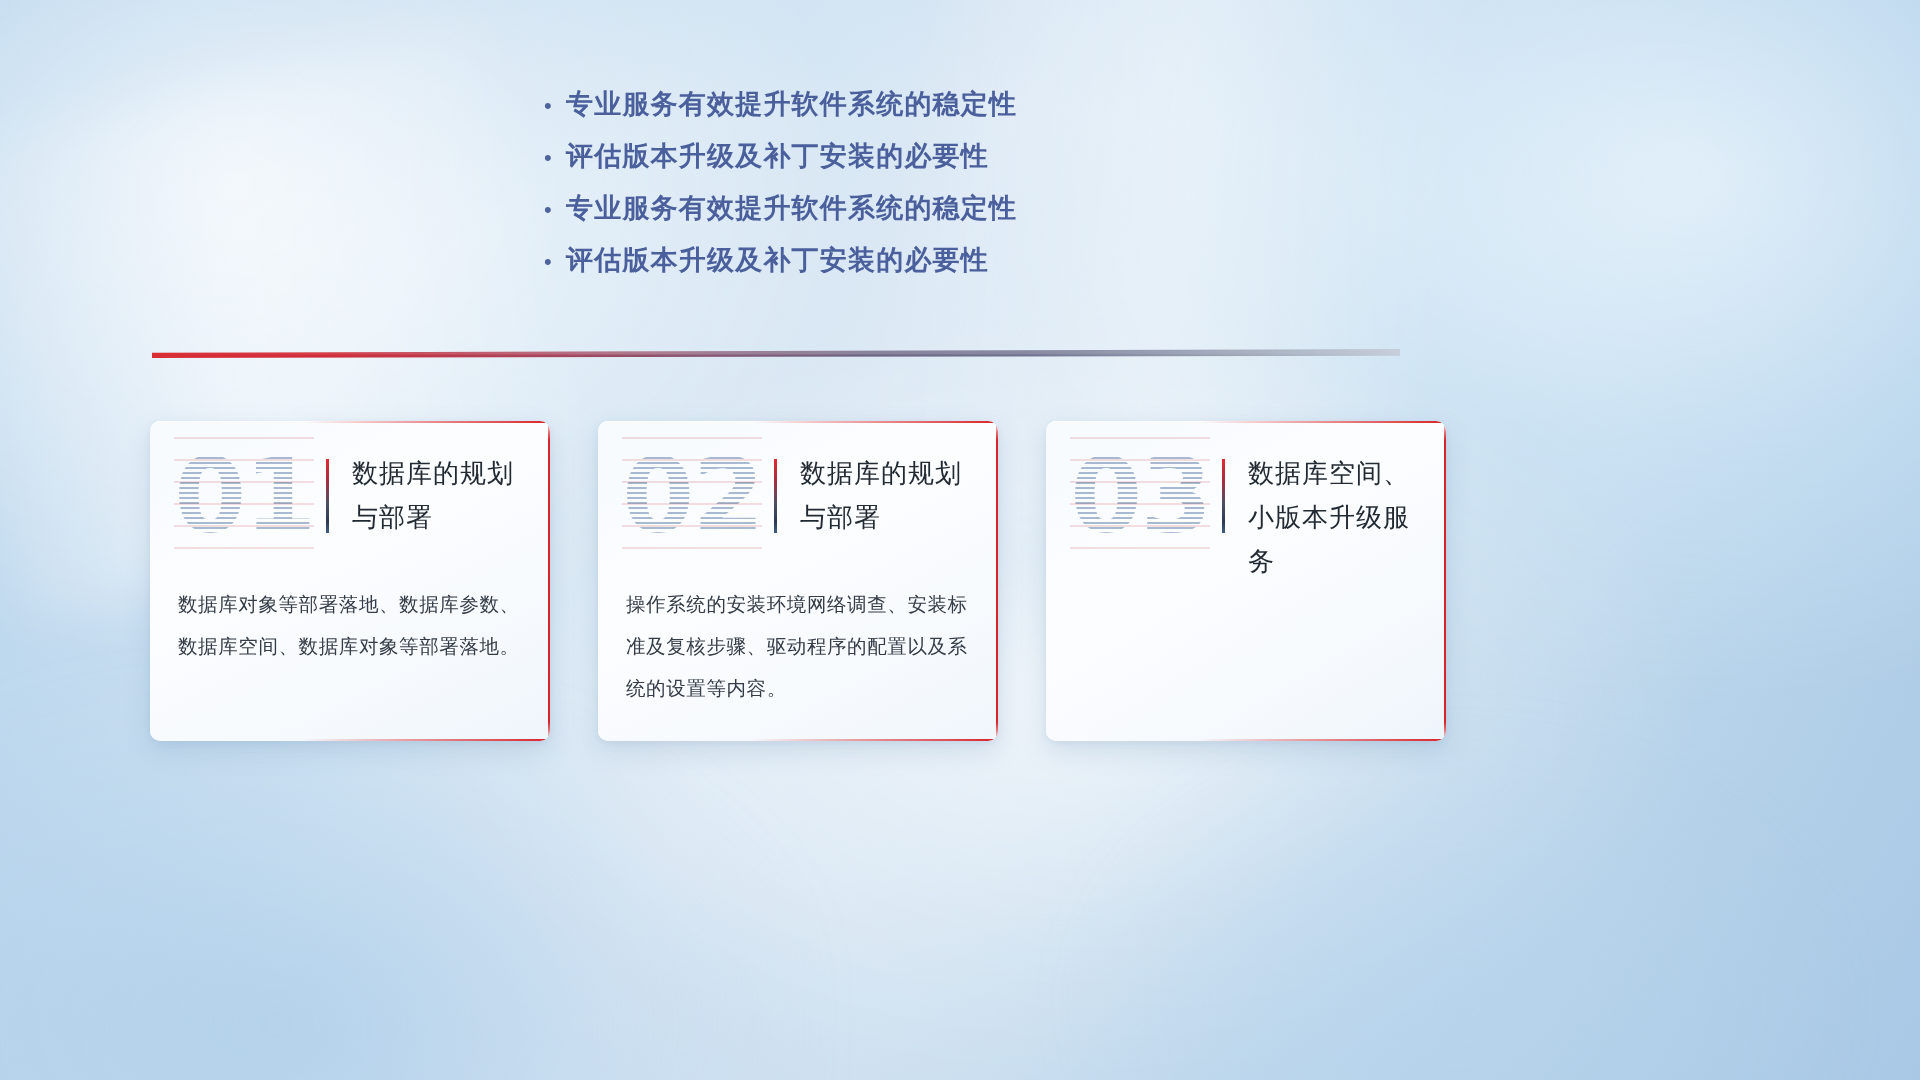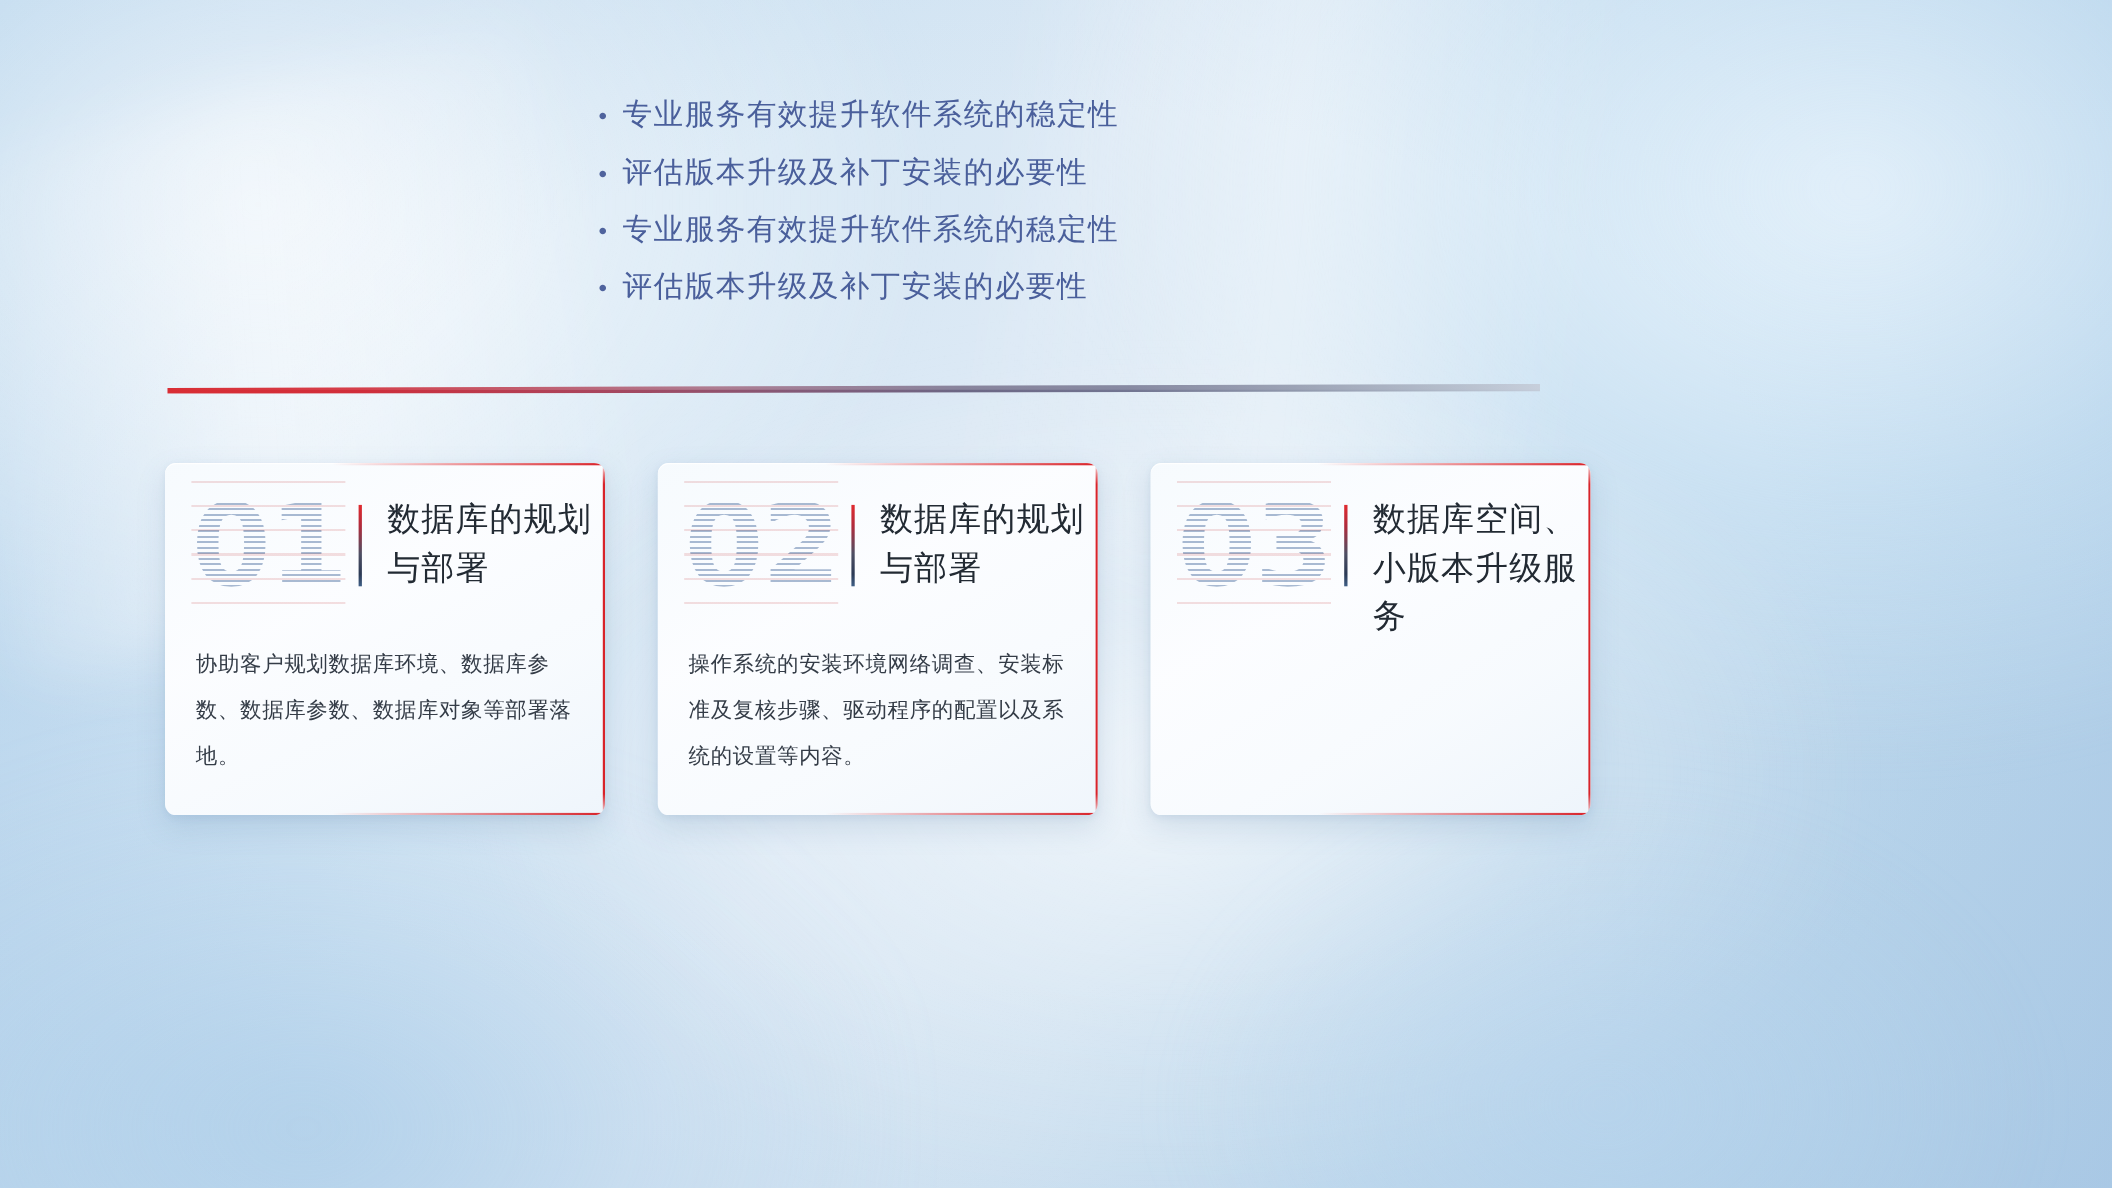--- a/index.html
+++ b/index.html
@@ -73,21 +73,21 @@
     height:52px;
   }
   .bullet-dot{
     width:26px; flex:0 0 26px;
     color:#4f639d; font-size:22px; line-height:1;
     text-align:left; padding-left:4px;
   }
   .bullet-text{
     font-family:"Liberation Sans","DejaVu Sans",sans-serif;
     font-size:27px;
-    font-weight:400;
+    font-weight:700;
     letter-spacing:1.2px;
     color:#4a5f9b;
     white-space:nowrap;
   }
 
   
   .divider-wrap{
     position:absolute; left:152px; top:349px; width:1248px; height:14px;
   }
   .divider{
@@ -187,21 +187,21 @@
   }
 
   .title-bar{
     position:absolute; left:176px; top:38px;
     width:3px; height:74px;
     background:linear-gradient(180deg, #e02a2f 0%, #b02b3c 26%, #4e4f63 60%, #2c3a55 85%, #3f5f86 100%);
   }
   .card-title{
     position:absolute; left:202px; top:30px;
     width:186px;
-    font-size:30px; font-weight:500;
+    font-size:26px; font-weight:500;
     line-height:44px;
     letter-spacing:1px;
     color:#222a33;
   }
 
   .card-body{
     position:absolute; left:28px; right:28px; top:162px;
     font-size:19.5px;
     line-height:42px;
     letter-spacing:0.6px;
@@ -251,21 +251,21 @@
   <div class="card">
     <div class="card-accent"></div>
     <div class="card-accent-top"></div>
     <div class="card-accent-bottom"></div>
     <div class="card-head">
       <div class="ghost-num">01</div>
       <div class="ghost-num-tint"></div>
       <div class="title-bar"></div>
       <div class="card-title">数据库的规划与部署</div>
     </div>
-    <div class="card-body">协助客户规划数据库环境、数据库参数、数据库参数、数据库对象等部署落地。</div>
+    <div class="card-body">数据库对象等部署落地、数据库参数、数据库空间、数据库对象等部署落地。</div>
   </div>
 
   <div class="card">
     <div class="card-accent"></div>
     <div class="card-accent-top"></div>
     <div class="card-accent-bottom"></div>
     <div class="card-head">
       <div class="ghost-num">02</div>
       <div class="ghost-num-tint"></div>
       <div class="title-bar"></div>

